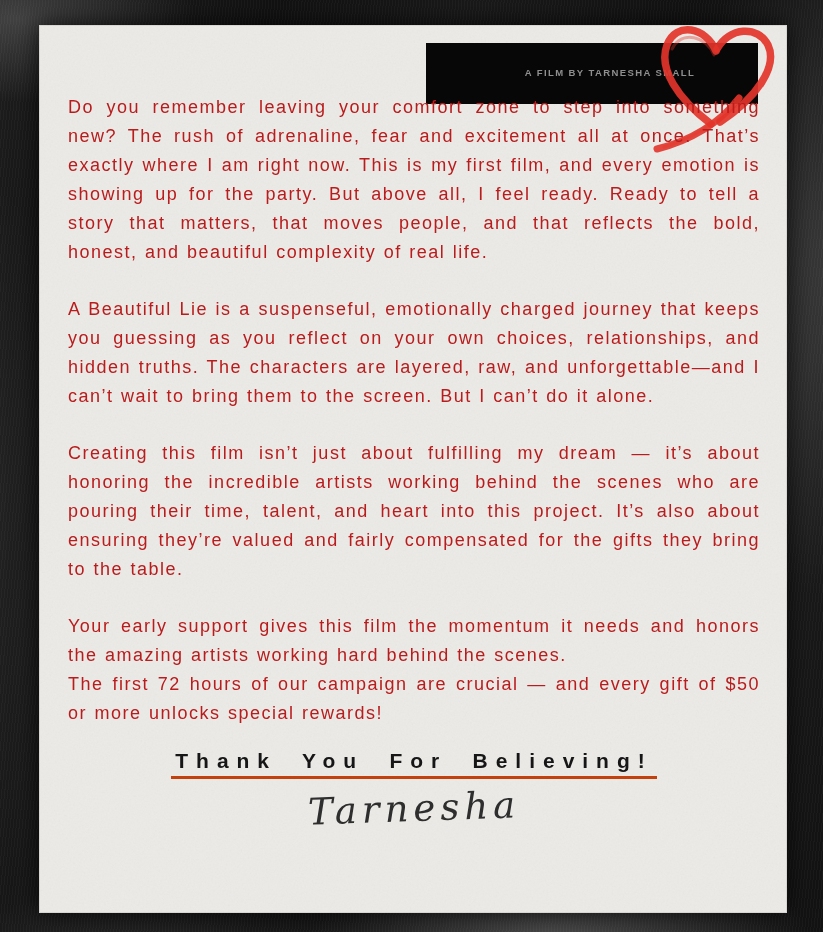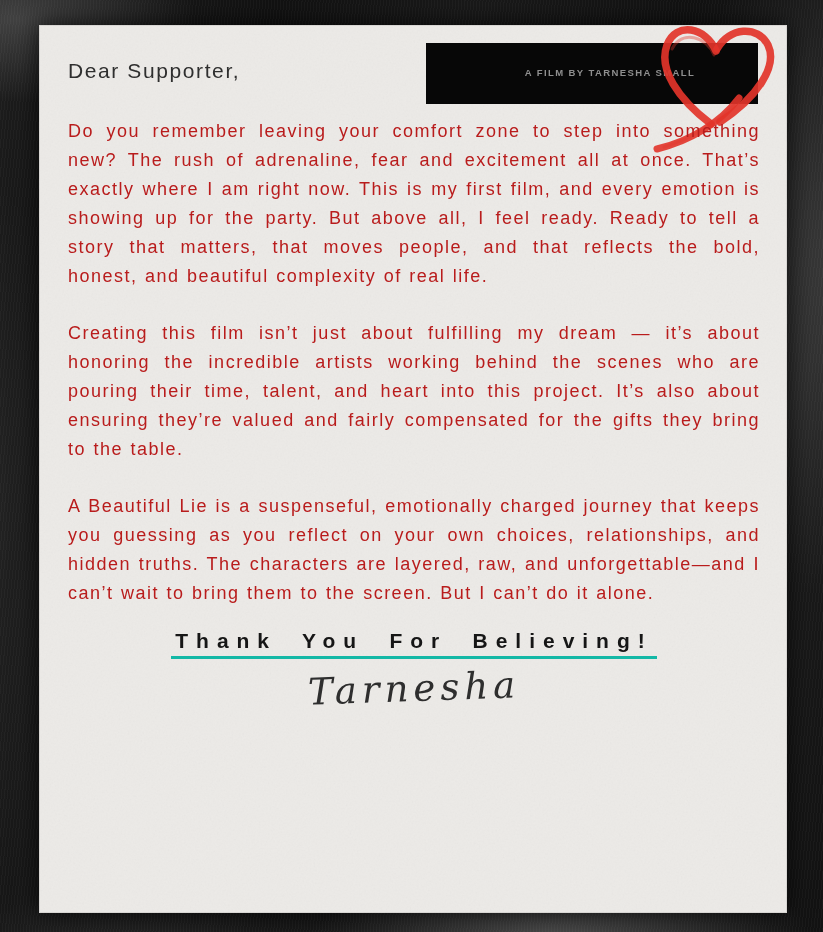--- a/index.html
+++ b/index.html
@@ -101,21 +101,21 @@
   .para.lets  { margin-top: 12px; text-align: left; }
 
   .closing-heading-wrap { text-align: center; margin-top: 21px; }
   .closing-heading {
     display: inline-block;
     font-size: 21px;
     font-weight: bold;
     letter-spacing: 0.38em;
     word-spacing: 0.55em;
     color: #161616;
-    border-bottom: 3px solid #14b8a6;
+    border-bottom: 3px solid #c2410c;
     padding: 0 4px 3px 4px;
   }
 
   .signature-wrap { text-align: center; margin-top: 8px; }
   .signature {
     display: inline-block;
     font-family: "DejaVu Serif", serif;
     font-style: italic;
     font-size: 37px;
     letter-spacing: 5px;
@@ -148,28 +148,29 @@
           <path stroke-width="7.5" opacity="0.92" d="M 72 38 C 62 14, 32 8, 23 32 C 14 56, 34 86, 67 111"></path>
           <path stroke-width="7.5" opacity="0.92" d="M 73 36 C 85 14, 114 12, 124 32 C 134 53, 113 85, 76 109"></path>
           <path stroke-width="7" opacity="0.9" d="M 95 85 C 76 110, 46 128, 13 136"></path>
           <path stroke-width="3" opacity="0.38" d="M 70 42 C 63 24, 38 16, 28 36 M 90 92 C 70 112, 46 126, 20 134"></path>
         </g>
       </svg>
     </div>
 
     <div class="letter-content">
 
-      <div class="salutation">Dear Supporter,</div>
 
       <p class="para first">Do you remember leaving your comfort zone to step into something new? The rush of adrenaline, fear and excitement all at once. That’s exactly where I am right now. This is my first film, and every emotion is showing up for the party. But above all, I feel ready. Ready to tell a story that matters, that moves people, and that reflects the bold, honest, and beautiful complexity of real life.</p>
 
+      <p class="para">A Beautiful Lie is a suspenseful, emotionally charged journey that keeps you guessing as you reflect on your own choices, relationships, and hidden truths. The characters are layered, raw, and unforgettable—and I can’t wait to bring them to the screen. But I can’t do it alone.</p>
+
       <p class="para">Creating this film isn’t just about fulfilling my dream — it’s about honoring the incredible artists working behind the scenes who are pouring their time, talent, and heart into this project. It’s also about ensuring they’re valued and fairly compensated for the gifts they bring to the table.</p>
 
-      <p class="para">A Beautiful Lie is a suspenseful, emotionally charged journey that keeps you guessing as you reflect on your own choices, relationships, and hidden truths. The characters are layered, raw, and unforgettable—and I can’t wait to bring them to the screen. But I can’t do it alone.</p>
-
+      <p class="para">Your early support gives this film the momentum it needs and honors the amazing artists working hard behind the scenes.
+The first 72 hours of our campaign are crucial — and every gift of $50 or more unlocks special rewards!</p>
 
 
       <div class="closing-heading-wrap">
         <span class="closing-heading">Thank You For Believing!</span>
       </div>
 
       <div class="signature-wrap">
         <span class="signature">Tarnesha</span>
       </div>
 

